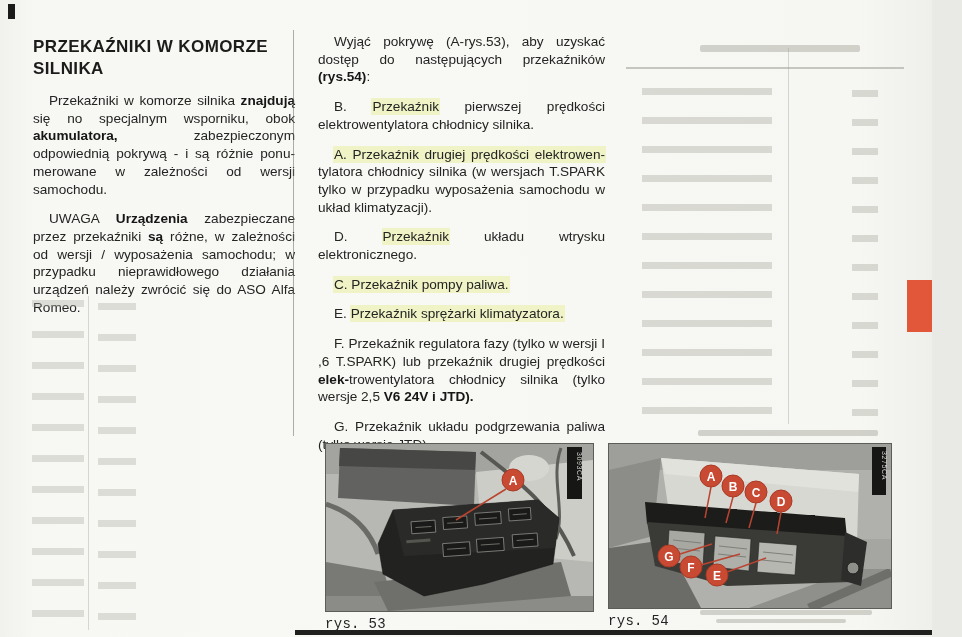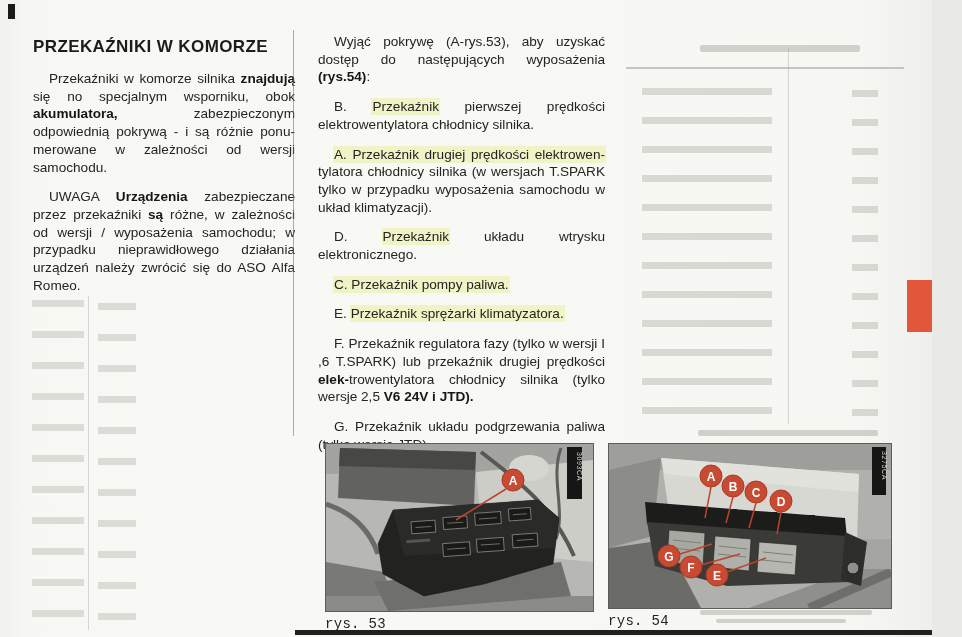--- a/index.html
+++ b/index.html
@@ -42,29 +42,30 @@
 </head>
 <body>
 
 <div id="scan">
 
   <div id="corner-mark"></div>
 
   <div class="col" id="left-col">
     <h1>
       <span style="display:block">PRZEKAŹNIKI W KOMORZE</span>
+      <span style="display:block">SILNIKA</span>
     </h1>
     <p class="para"><span>Przekaźniki w komorze silnika </span><span class="seg-bold">znajdują</span><span> się no specjalnym wsporniku, obok </span><span class="seg-bold">akumulatora,</span><span> zabez­pieczonym odpowiednią pokrywą - i są różnie ponu­merowane w zależności od wersji samochodu.</span></p>
     <p class="para"><span>UWAGA </span><span class="seg-bold">Urządzenia</span><span> zabezpieczane przez prze­kaźniki </span><span class="seg-bold">są</span><span> różne, w zależności od wersji / wyposa­żenia samochodu; w przypadku nieprawidłowego działania urządzeń należy zwrócić się do ASO Alfa Romeo.</span></p>
   </div>
 
   <div id="divider"></div>
 
   <div class="col" id="right-col">
-    <p class="para"><span>Wyjąć pokrywę (A-rys.53), aby uzyskać dostęp do następujących wyposażenia </span><span class="seg-bold">(rys.54)</span><span>:</span></p>
+    <p class="para"><span>Wyjąć pokrywę (A-rys.53), aby uzyskać dostęp do następujących przekaźników </span><span class="seg-bold">(rys.54)</span><span>:</span></p>
     <p class="para"><span>B. </span><span class="seg-hl">Przekaźnik</span><span> pierwszej prędkości elektrowen­tylatora chłodnicy silnika.</span></p>
     <p class="para"><span class="seg-hl">A. Przekaźnik drugiej prędkości elektrowen-</span><span>tylatora chłodnicy silnika (w wersjach T.SPARK tylko w przypadku wyposażenia samochodu w układ klimatyzacji).</span></p>
     <p class="para"><span>D. </span><span class="seg-hl">Przekaźnik</span><span> układu wtrysku elektronicznego.</span></p>
     <p class="para"><span class="seg-hl">C. Przekaźnik pompy paliwa.</span></p>
     <p class="para"><span>E. </span><span class="seg-hl">Przekaźnik sprężarki klimatyzatora.</span></p>
     <p class="para"><span>F. Przekaźnik regulatora fazy (tylko w wersji I ,6 T.SPARK) lub przekaźnik drugiej prędkości </span><span class="seg-bold">elek-</span><span>trowentylatora chłodnicy silnika (tylko wersje 2,5 </span><span class="seg-bold">V6 24V i JTD).</span></p>
     <p class="para"><span>G. Przekaźnik układu podgrzewania paliwa (tylko wersje JTD).</span></p>
   </div>
 
   <div class="bleed bleed-rows-l" style="left:32px;top:300px;width:52px;height:330px;"></div>

